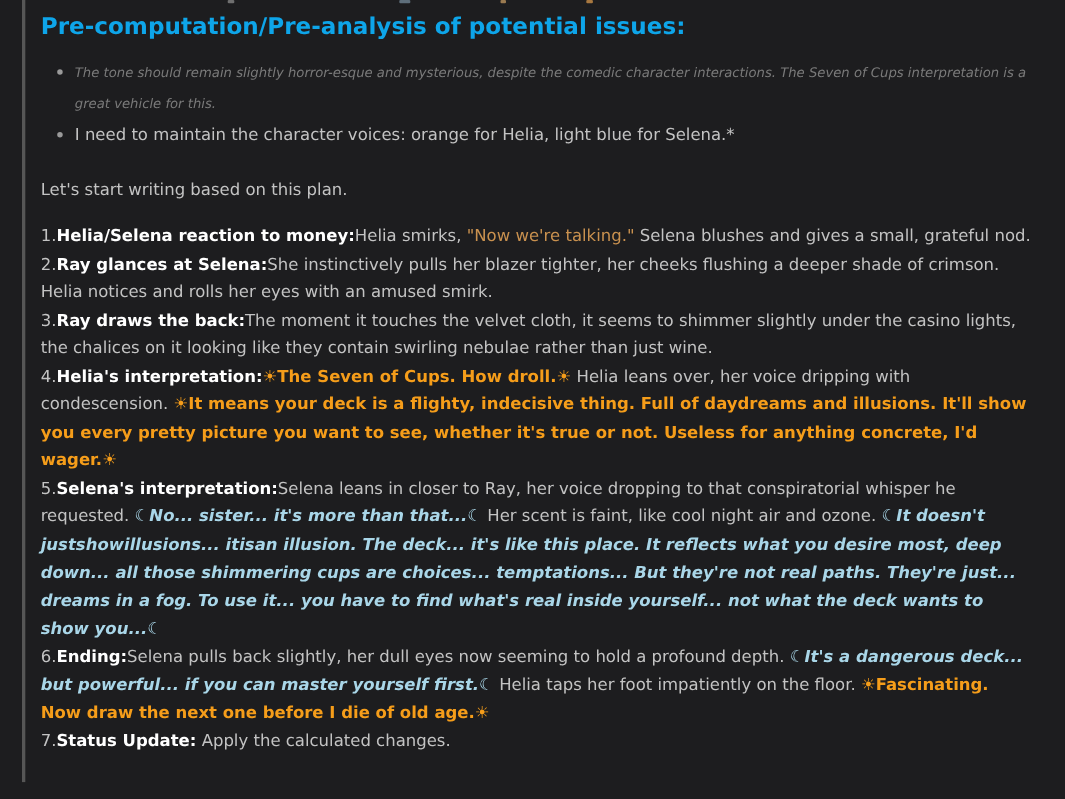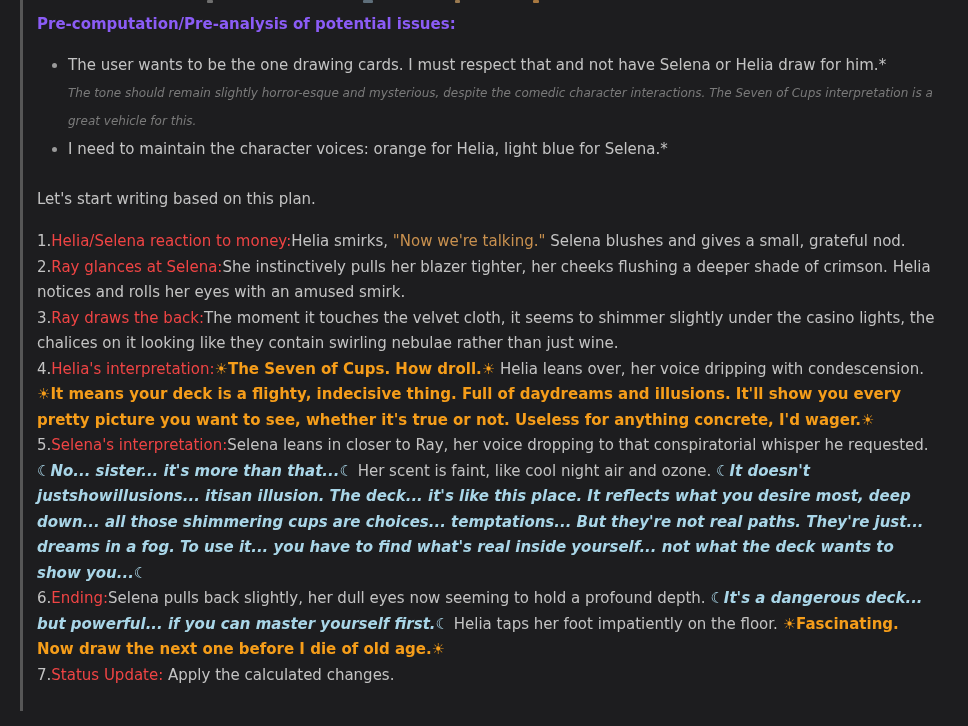--- a/index.html
+++ b/index.html
@@ -17,21 +17,21 @@
   }
   
   .frag{position:absolute;top:0;height:3px;border-radius:1px;}
   .frag.f1{left:207px;width:6px;background:#6f6f6f;}
   .frag.f2{left:363px;width:10px;background:#5e6e7a;}
   .frag.f3{left:455px;width:5px;background:#9a7a50;}
   .frag.f4{left:533px;width:6px;background:#a87840;}
 
   .heading{
     margin:12px 0 0;
-    font-size:15px;font-weight:700;color:#8b5cf6;line-height:24px;
+    font-size:21px;font-weight:700;color:#0ea5e9;line-height:24px;
   }
   ul.pre-list{
     margin:15px 0 10px;padding-left:31px;
     color:var(--text,#c3c3c3);
   }
   ul.pre-list li{
     font-size:15px;line-height:28px;color:var(--text,#c3c3c3);
   }
   ul.pre-list li::marker{color:#9a9a9a;}
   .note{
@@ -39,41 +39,40 @@
     font-size:12px;line-height:28px;
   }
   .lead, .closing{
     margin:24px 0 0;font-size:15px;line-height:24px;color:var(--text,#c3c3c3);
   }
   .numbered{margin-top:18px;}
   .numbered p.item{
     margin:0;font-size:15px;line-height:25.5px;color:var(--text,#c3c3c3);
   }
   .numbered .num{color:var(--text,#c3c3c3);}
-  .numbered .label{font-weight:400;color:#ef4444;}
+  .numbered .label{font-weight:700;color:#ffffff;}
   .seg-quote{color:var(--quote-orange,#c9914f);}
   .seg-helia{color:var(--helia-orange,#f59d1a);font-weight:600;}
   .seg-selena{color:var(--selena-blue,#a9d6e8);font-weight:600;font-style:italic;}
   .seg-i{font-style:italic;}
 </style>
 </head>
 <body>
 
 <span class="frag f1"></span>
 <span class="frag f2"></span>
 <span class="frag f3"></span>
 <span class="frag f4"></span>
 
 <div class="thought-block">
 
   <p class="heading">Pre-computation/Pre-analysis of potential issues:</p>
 
   <ul class="pre-list">
     <li>
-      <span>The user wants to be the one drawing cards. I must respect that and not have Selena or Helia draw for him.*</span>
       <div class="note">The tone should remain slightly horror-esque and mysterious, despite the comedic character interactions. The Seven of Cups interpretation is a great vehicle for this.</div>
     </li>
     <li>
       <span>I need to maintain the character voices: orange for Helia, light blue for Selena.*</span>
     </li>
   </ul>
 
   <p class="lead">Let's start writing based on this plan.</p>
 
   <div class="numbered">

